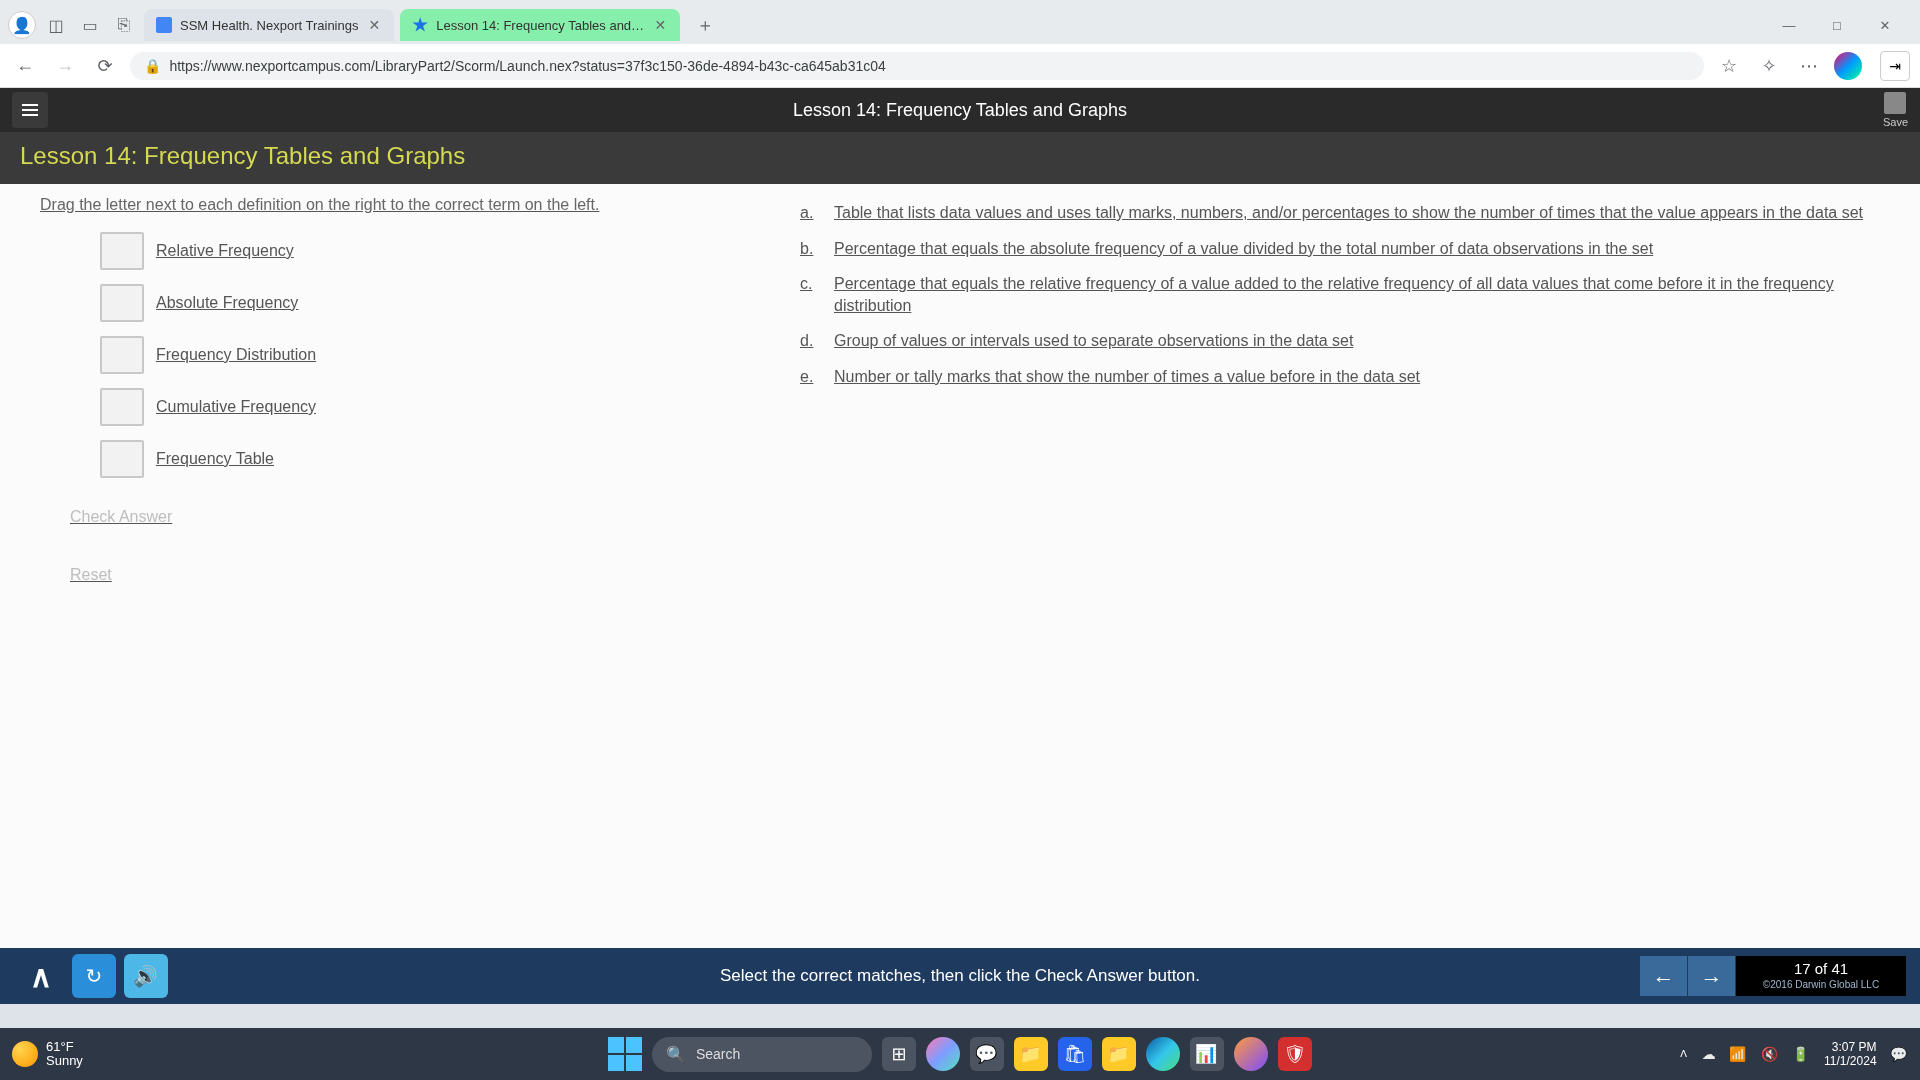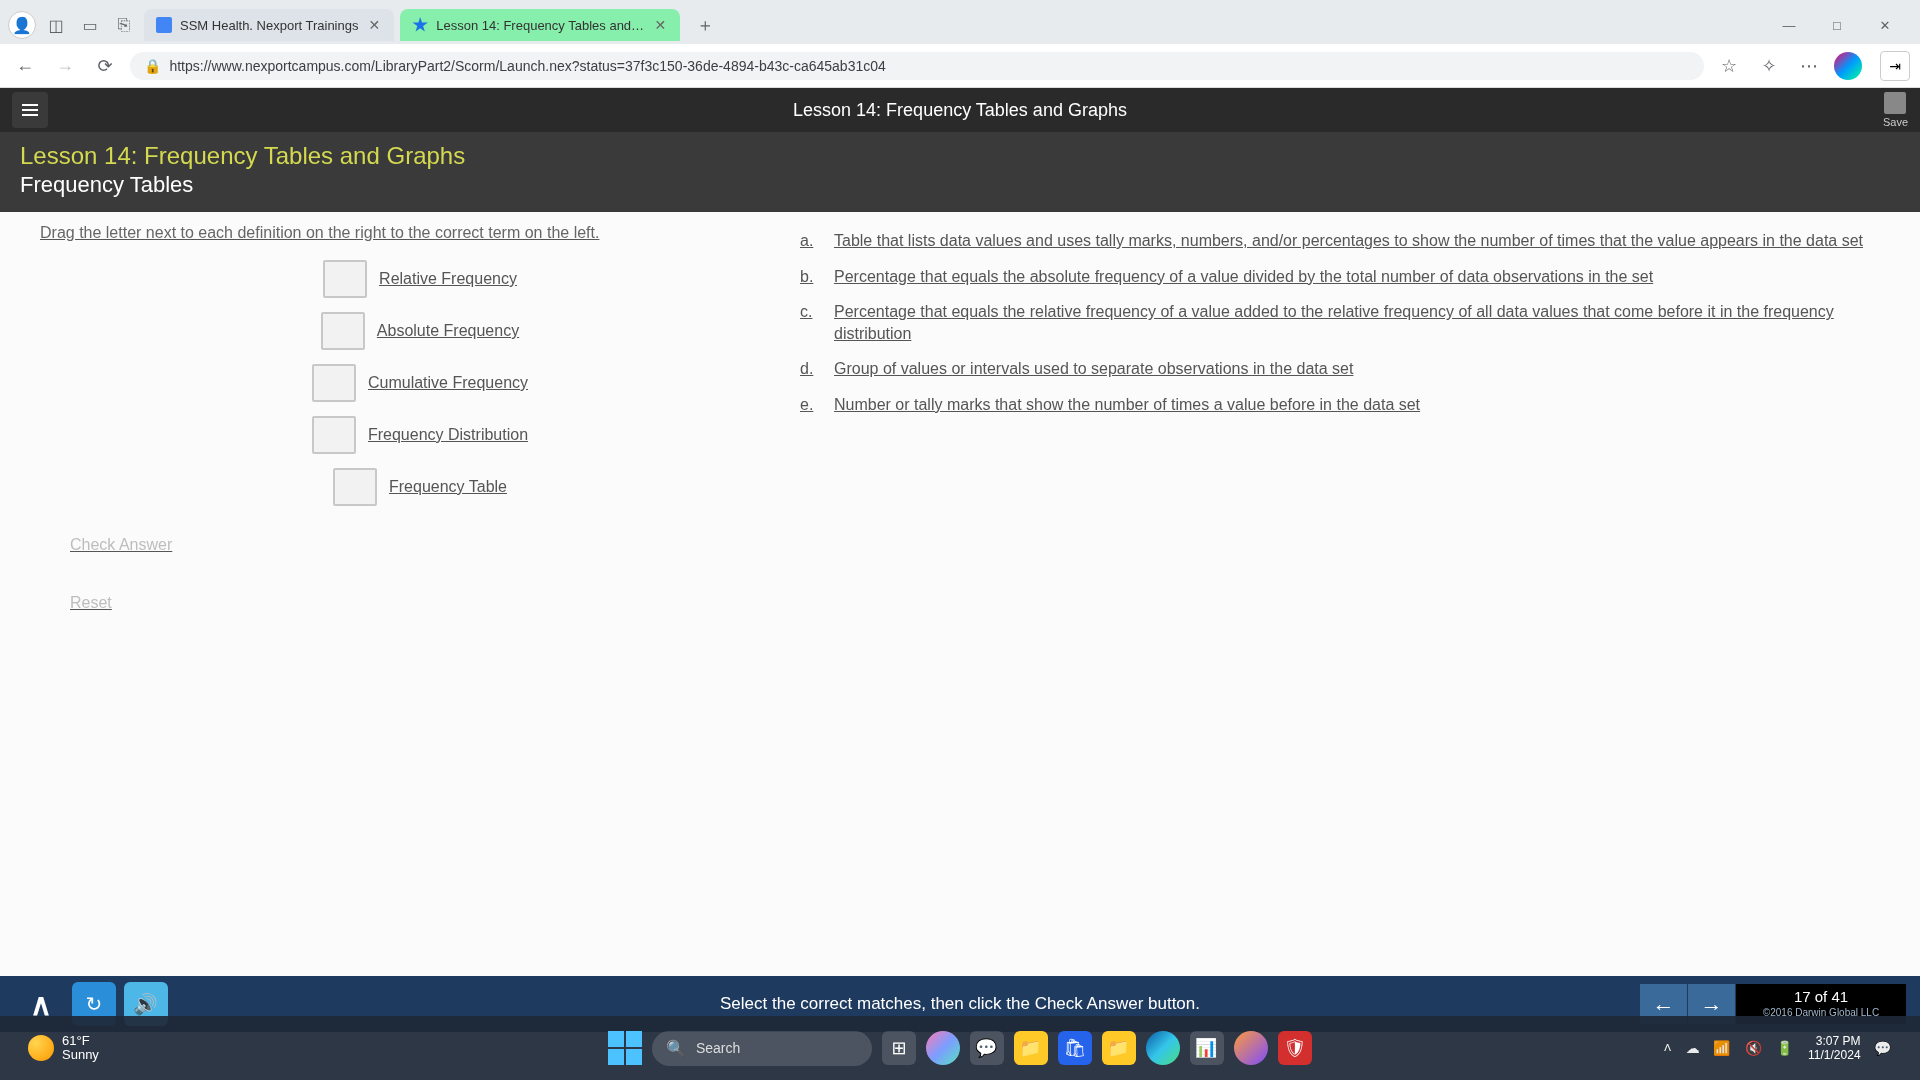--- a/index.html
+++ b/index.html
@@ -39,21 +39,21 @@
   
   .lesson-header { background: #3a3a3a; padding: 10px 20px 14px 20px; }
   .lesson-title { color: #d4d94f; font-size: 24px; font-weight: 500; }
   .lesson-subtitle { color: #fff; font-size: 22px; font-weight: 500; margin-top: 2px; }
   
   .content-area { background: #fbfbfb; height: 764px; padding: 12px 40px; display: flex; gap: 60px; color: #555; font-size: 16px; text-decoration: underline; }
   .instruction { color: #666; font-size: 16px; margin-bottom: 18px; }
   .left-col { flex: 0 0 700px; }
   .right-col { flex: 1; padding-top: 6px; }
   
-  .term-row { display: flex; align-items: center; gap: 12px; margin-bottom: 14px; padding-left: 60px; justify-content: center; }
+  .term-row { display: flex; align-items: center; gap: 12px; margin-bottom: 14px; padding-left: 60px; }
   .drop-box { width: 44px; height: 38px; border: 2px solid #c8c8c8; background: #f2f2f2; border-radius: 2px; }
   .term-label { color: #555; font-size: 16px; }
   
   .def-row { display: flex; gap: 14px; margin-bottom: 14px; font-size: 16px; color: #555; line-height: 1.35; }
   .def-letter { flex: 0 0 20px; }
   .def-text { flex: 1; }
   
   .action-link { color: #bdbdbd; font-size: 16px; margin-top: 30px; padding-left: 30px; cursor: pointer; }
   .action-link + .action-link { margin-top: 40px; }
   
@@ -63,21 +63,21 @@
   .foot-round { width: 44px; height: 44px; border-radius: 6px; background: #2a8fd8; display:flex; align-items:center; justify-content:center; margin: 0 4px; cursor:pointer; color:#fff; font-size:20px; }
   .foot-round.light { background:#4db8e8; }
   .foot-instruction { position:absolute; left:50%; transform:translateX(-50%); font-size: 17px; }
   .page-nav { margin-left: auto; display: flex; align-items: stretch; }
   .arrow-btn { width: 48px; height: 40px; background: #3a6a9a; display:flex; align-items:center; justify-content:center; font-size:22px; cursor:pointer; border-right:1px solid #1e3a5f; }
   .page-info { background:#000000; padding: 4px 16px; text-align:center; min-width:170px; }
   .page-count { font-size: 15px; }
   .copyright { font-size: 10px; color: #a0b8d0; margin-top:2px; }
 
   
-  .taskbar { position: absolute; bottom: 0; left: 0; right: 0; height: 64px; background: rgba(30,40,55,0.92); display: flex; align-items: center; padding: 0 28px; color: #fff; }
+  .taskbar { position: absolute; bottom: 0; left: 0; right: 0; height: 52px; background: rgba(30,40,55,0.92); display: flex; align-items: center; padding: 0 12px; color: #fff; }
   .weather { display:flex; align-items:center; gap:8px; font-size:13px; }
   .weather-icon { width:26px; height:26px; border-radius:50%; background: radial-gradient(circle at 30% 30%, #ffd54f, #ff9800); }
   .weather-text { display:flex; flex-direction:column; line-height:1.1; }
   .task-center { position:absolute; left:50%; transform:translateX(-50%); display:flex; align-items:center; gap:10px; }
   .start-btn { width:34px; height:34px; display:grid; grid-template-columns:1fr 1fr; grid-template-rows:1fr 1fr; gap:2px; cursor:pointer; }
   .start-btn span:nth-child(1){background:#4cc2ff;} .start-btn span:nth-child(2){background:#4cc2ff;} .start-btn span:nth-child(3){background:#4cc2ff;} .start-btn span:nth-child(4){background:#4cc2ff;}
   .search-pill { display:flex; align-items:center; gap:10px; background: rgba(255,255,255,0.15); border-radius: 22px; padding: 8px 20px 8px 14px; min-width: 220px; cursor:text; }
   .search-pill .mag { opacity:.8; }
   .search-pill .ph { color: #ddd; font-size: 14px; }
   .task-icon { width: 34px; height: 34px; border-radius: 6px; display:flex; align-items:center; justify-content:center; font-size:18px; cursor:pointer; }
@@ -146,41 +146,40 @@
   </div>
   <div class="course-title-top">Lesson 14: Frequency Tables and Graphs</div>
   <div class="save-slot">
     <div class="disk"></div>
     <span>Save</span>
   </div>
 </div>
 
 <div class="lesson-header">
   <div class="lesson-title">Lesson 14: Frequency Tables and Graphs</div>
-  <div class="lesson-subtitle">Frequency Tables</div>
 </div>
 
 <div class="content-area">
   <div class="left-col">
     <div class="instruction">Drag the letter next to each definition on the right to the correct term on the left.</div>
     <div class="term-row">
       <div class="drop-box"></div>
       <div class="term-label">Relative Frequency</div>
     </div>
     <div class="term-row">
       <div class="drop-box"></div>
       <div class="term-label">Absolute Frequency</div>
     </div>
     <div class="term-row">
       <div class="drop-box"></div>
+      <div class="term-label">Frequency Distribution</div>
+    </div>
+    <div class="term-row">
+      <div class="drop-box"></div>
       <div class="term-label">Cumulative Frequency</div>
-    </div>
-    <div class="term-row">
-      <div class="drop-box"></div>
-      <div class="term-label">Frequency Distribution</div>
     </div>
     <div class="term-row">
       <div class="drop-box"></div>
       <div class="term-label">Frequency Table</div>
     </div>
     <div class="action-link">Check Answer</div>
     <div class="action-link">Reset</div>
   </div>
   <div class="right-col">
     <div class="def-row">

